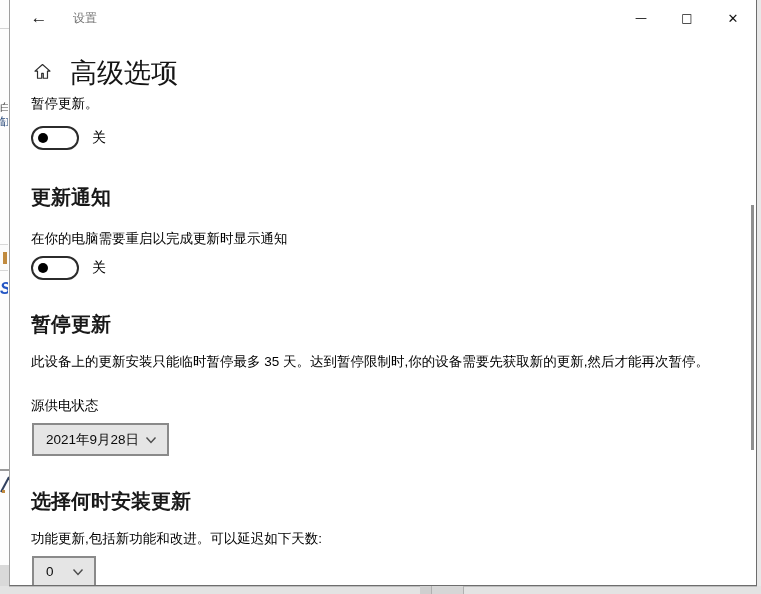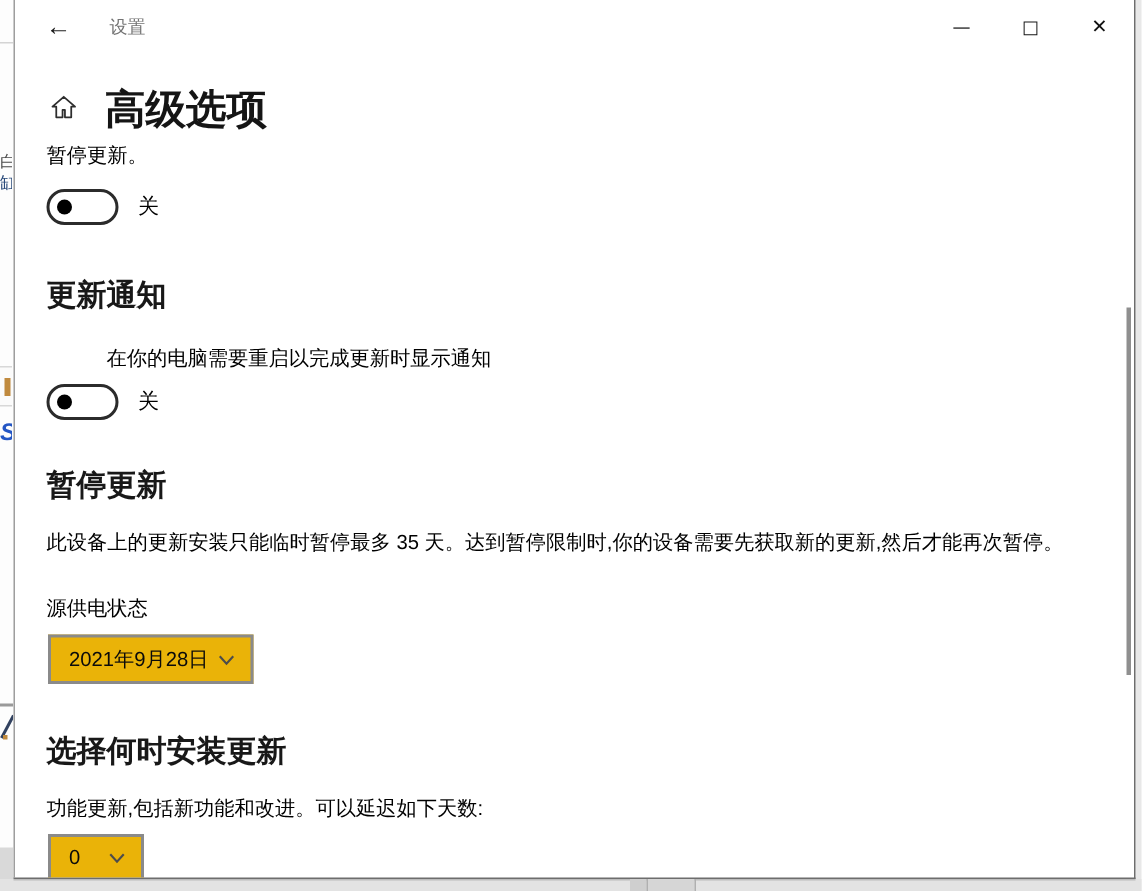--- a/index.html
+++ b/index.html
@@ -41,44 +41,44 @@
   .win-title{left:63px;top:10px;font-size:12px;color:#737373;}
   .caption{right:0;top:0;display:flex;}
   .cap-btn{width:46px;height:36px;background:none;border:none;cursor:pointer;
     display:flex;align-items:center;justify-content:center;color:#111;padding:0;
     font-family:"DejaVu Sans", sans-serif;}
   .cap-min{font-size:12px;}
   .cap-max{font-size:12px;}
   .cap-close{font-size:13px;}
   
   .home-icon{left:23px;top:62px;width:19px;height:19px;}
-  .page-title{left:60px;top:56px;font-size:27px;font-weight:700;color:#151515;line-height:34px;}
+  .page-title{left:60px;top:56px;font-size:27px;font-weight:400;color:#151515;line-height:34px;}
   
   .body-text{font-size:13.5px;color:#000;line-height:18px;}
   .h2{font-size:20px;font-weight:700;color:#181818;line-height:27px;}
   .para{font-size:13.5px;color:#000;line-height:22px;width:701px;}
   
   .toggle-row{display:flex;align-items:center;gap:13px;}
   .toggle{width:44px;height:20px;border:2px solid #2b2b2b;border-radius:12px;position:relative;background:#fff;cursor:pointer;box-sizing:content-box;}
   .knob{position:absolute;left:5px;top:5px;width:10px;height:10px;border-radius:50%;background:#000;}
   .toggle-label{font-size:14px;color:#000;}
   
-  .dropdown{box-sizing:border-box;border:2px solid #8a8a8a;background:#eab308;display:flex;align-items:center;
+  .dropdown{box-sizing:border-box;border:2px solid #8a8a8a;background:#e5e5e5;display:flex;align-items:center;
     justify-content:space-between;padding:0 9px 0 12px;cursor:pointer;}
   .dd-value{font-size:13.5px;color:#0b0b0b;}
   .dd-date{left:22px;top:423px;width:137px;height:33px;}
   .dd-days{left:22px;top:556px;width:64px;height:31px;}
   .chev{width:14px;height:14px;flex:0 0 auto;}
   
   .scroll-thumb{right:2px;top:205px;width:3px;height:245px;background:#8f8f8f;cursor:pointer;}
   
   .pos-power-text{left:21px;top:95px;}
   .pos-toggle1{left:21px;top:126px;}
   .pos-h2-notif{left:21px;top:184px;}
-  .pos-desc-notif{left:21px;top:230px;margin-left:40px;}
+  .pos-desc-notif{left:21px;top:230px;}
   .pos-toggle2{left:21px;top:256px;}
   .pos-h2-pause{left:21px;top:311px;}
   .pos-para-pause{left:21px;top:351px;}
   .pos-date-label{left:21px;top:397px;}
   .pos-h2-install{left:21px;top:488px;}
   .pos-desc-install{left:21px;top:530px;}
 </style>
 </head>
 <body>
 

